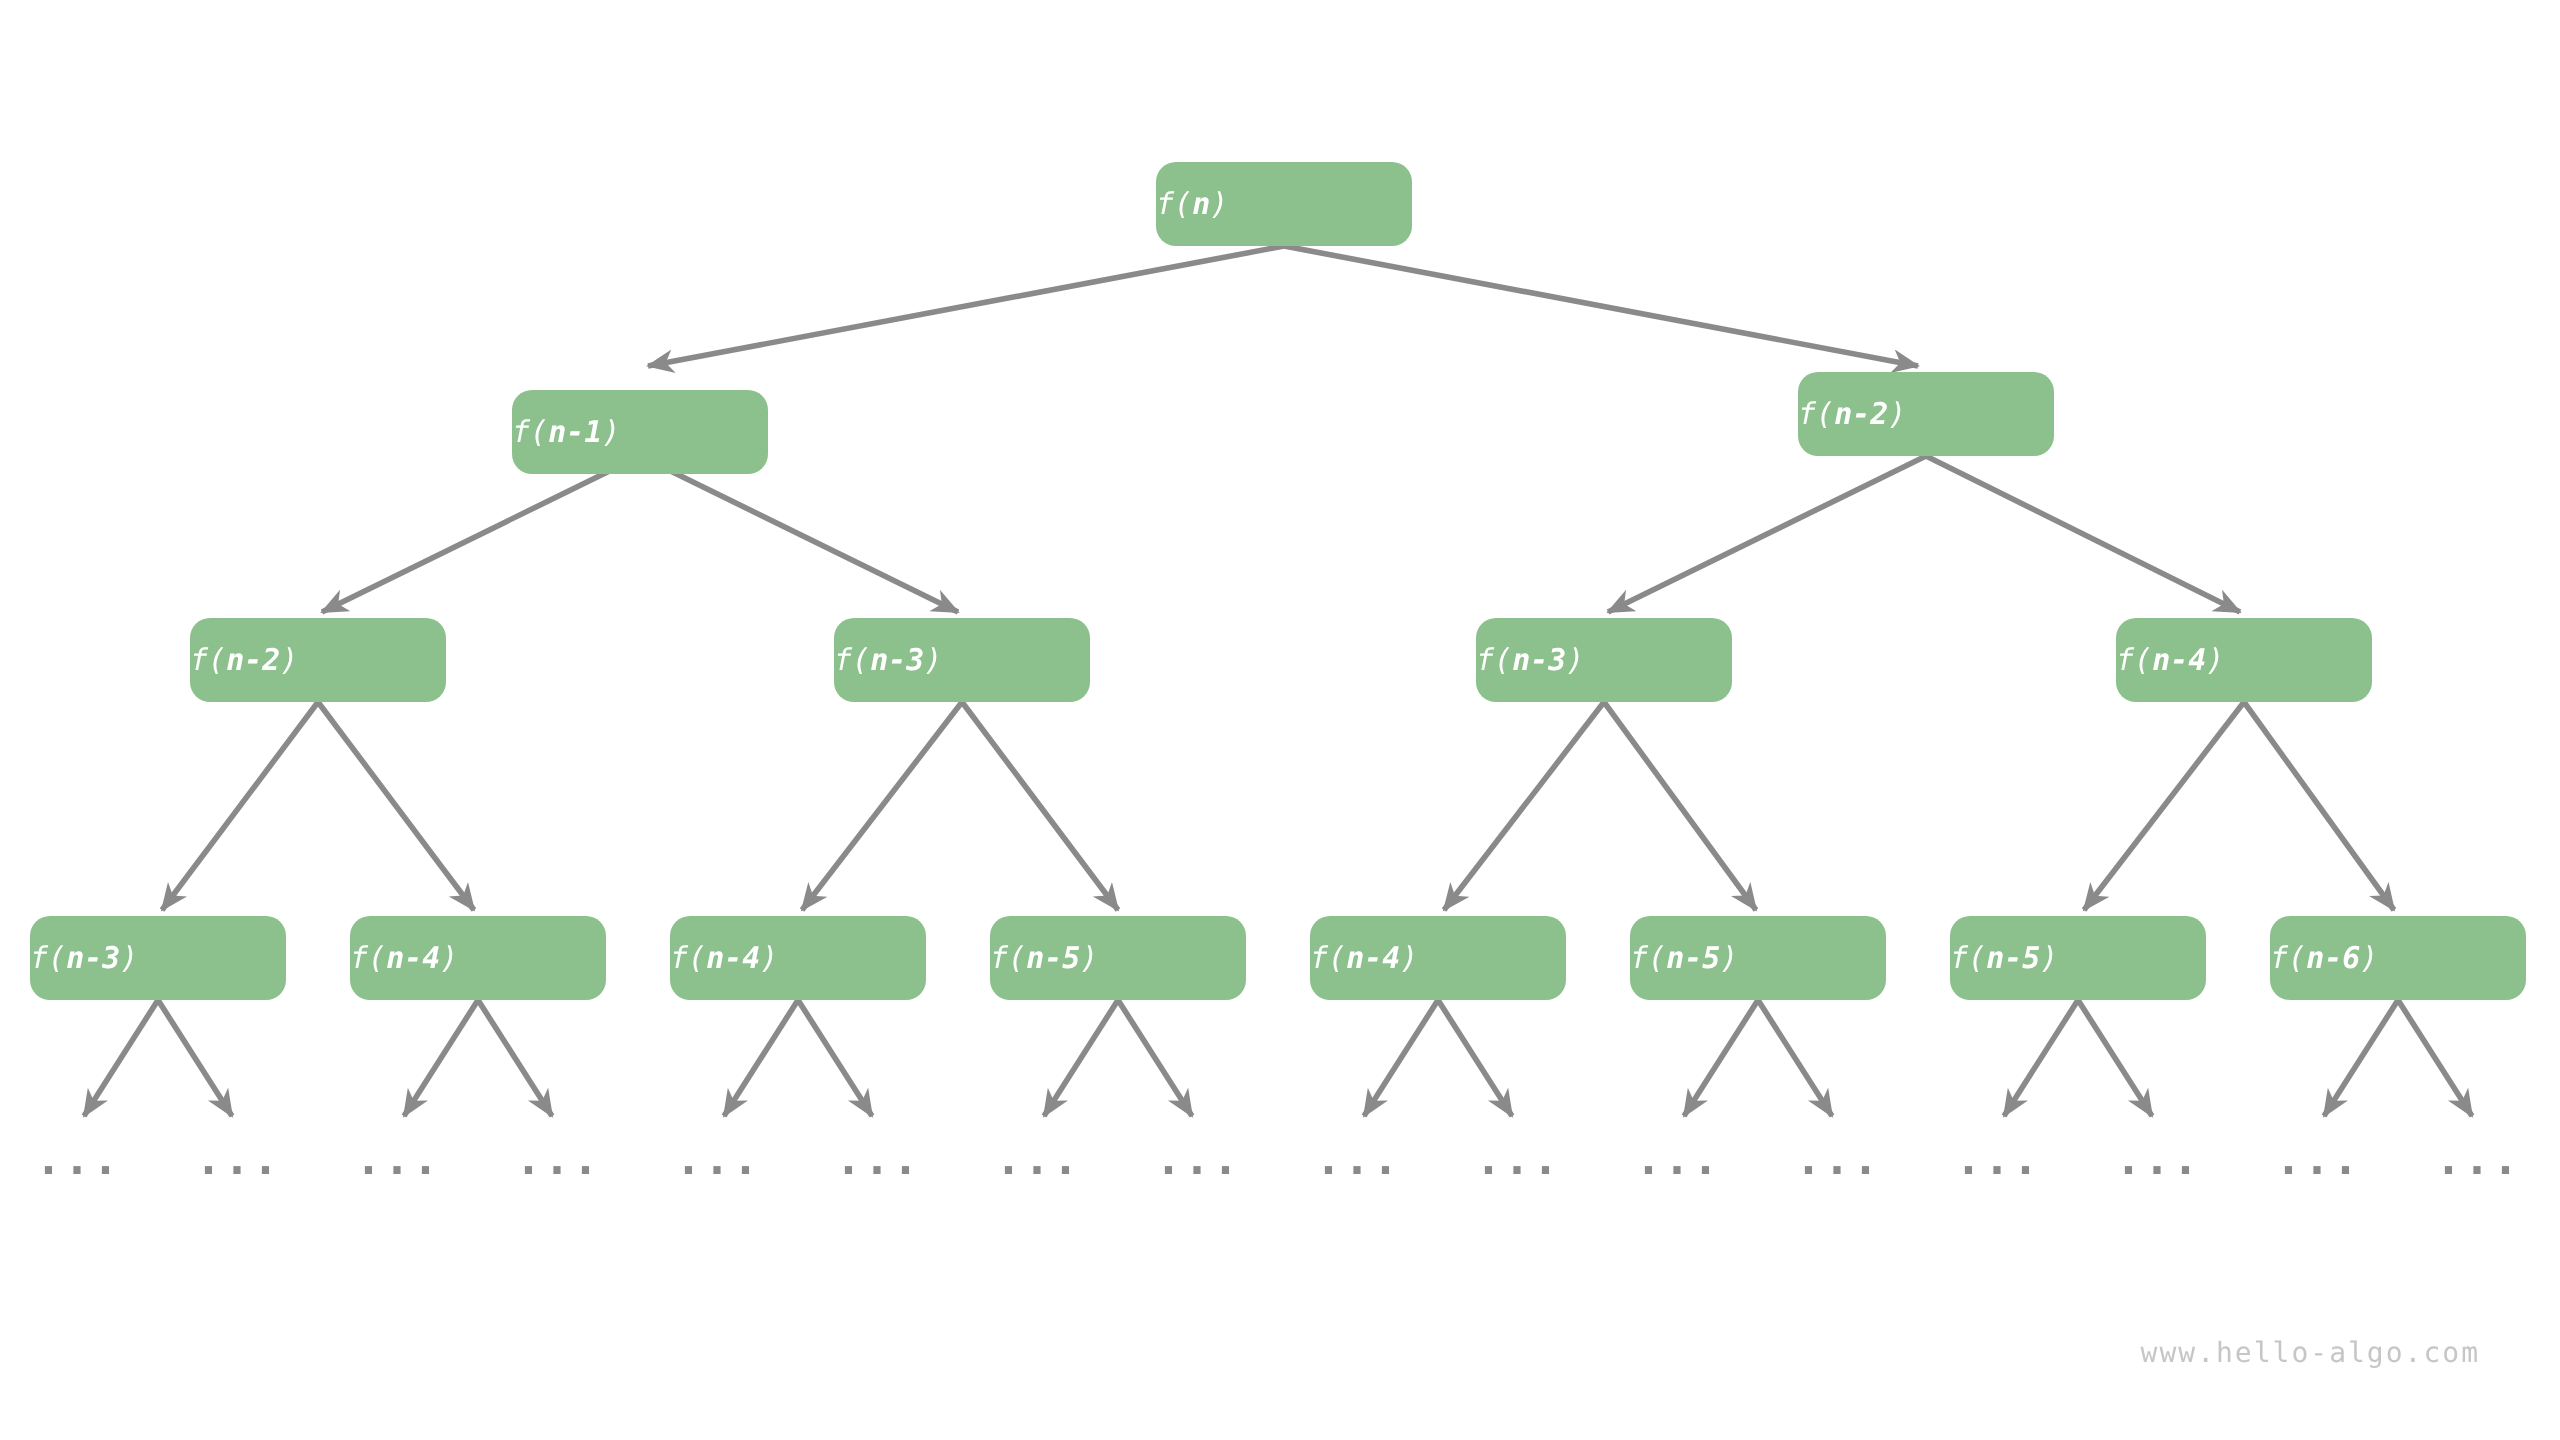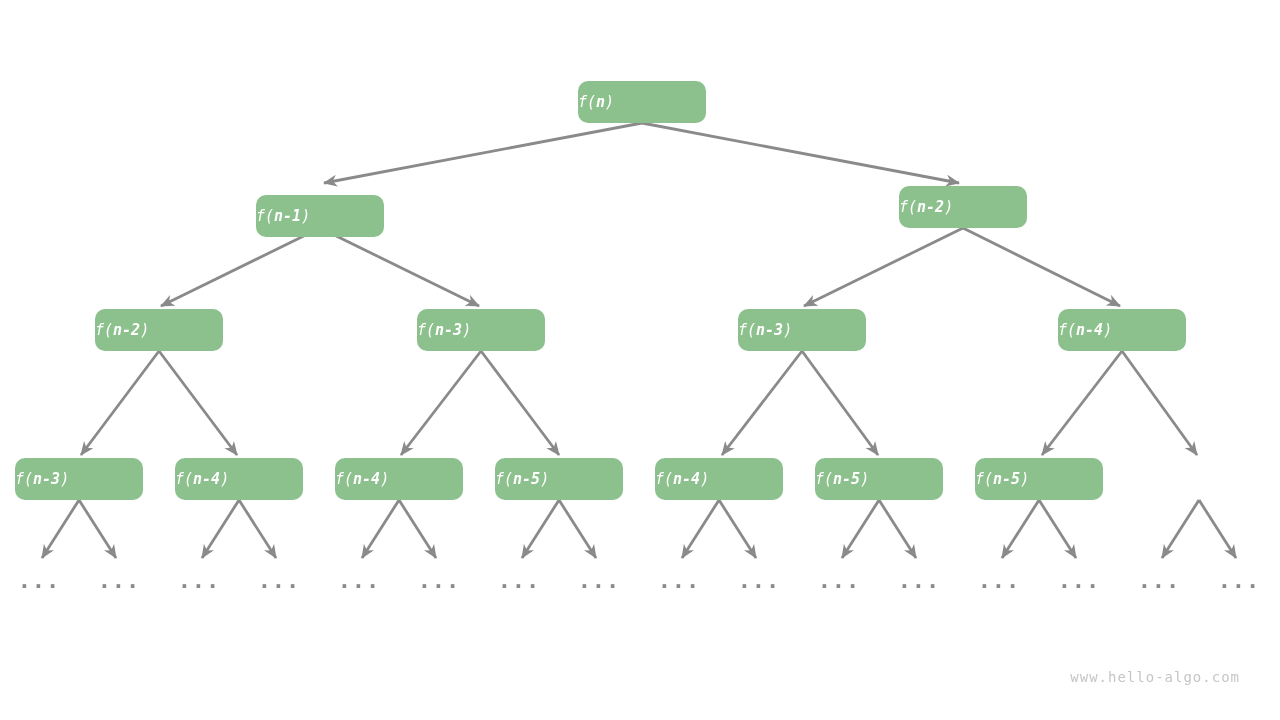--- a/index.html
+++ b/index.html
@@ -113,20 +113,21 @@
   <div class="node" style="left:738px;top:309px;"><span><span>f(</span><span class="arg">n-3</span><span>)</span></span></div>
   <div class="node" style="left:1058px;top:309px;"><span><span>f(</span><span class="arg">n-4</span><span>)</span></span></div>
 
   <div class="node" style="left:15px;top:458px;"><span><span>f(</span><span class="arg">n-3</span><span>)</span></span></div>
   <div class="node" style="left:175px;top:458px;"><span><span>f(</span><span class="arg">n-4</span><span>)</span></span></div>
   <div class="node" style="left:335px;top:458px;"><span><span>f(</span><span class="arg">n-4</span><span>)</span></span></div>
   <div class="node" style="left:495px;top:458px;"><span><span>f(</span><span class="arg">n-5</span><span>)</span></span></div>
   <div class="node" style="left:655px;top:458px;"><span><span>f(</span><span class="arg">n-4</span><span>)</span></span></div>
   <div class="node" style="left:815px;top:458px;"><span><span>f(</span><span class="arg">n-5</span><span>)</span></span></div>
   <div class="node" style="left:975px;top:458px;"><span><span>f(</span><span class="arg">n-5</span><span>)</span></span></div>
+  <div class="node" style="left:1135px;top:458px;"><span><span>f(</span><span class="arg">n-6</span><span>)</span></span></div>
 
   <div class="dots" style="left:9px;top:566px;">...</div>
   <div class="dots" style="left:89px;top:566px;">...</div>
   <div class="dots" style="left:169px;top:566px;">...</div>
   <div class="dots" style="left:249px;top:566px;">...</div>
   <div class="dots" style="left:329px;top:566px;">...</div>
   <div class="dots" style="left:409px;top:566px;">...</div>
   <div class="dots" style="left:489px;top:566px;">...</div>
   <div class="dots" style="left:569px;top:566px;">...</div>
   <div class="dots" style="left:649px;top:566px;">...</div>

